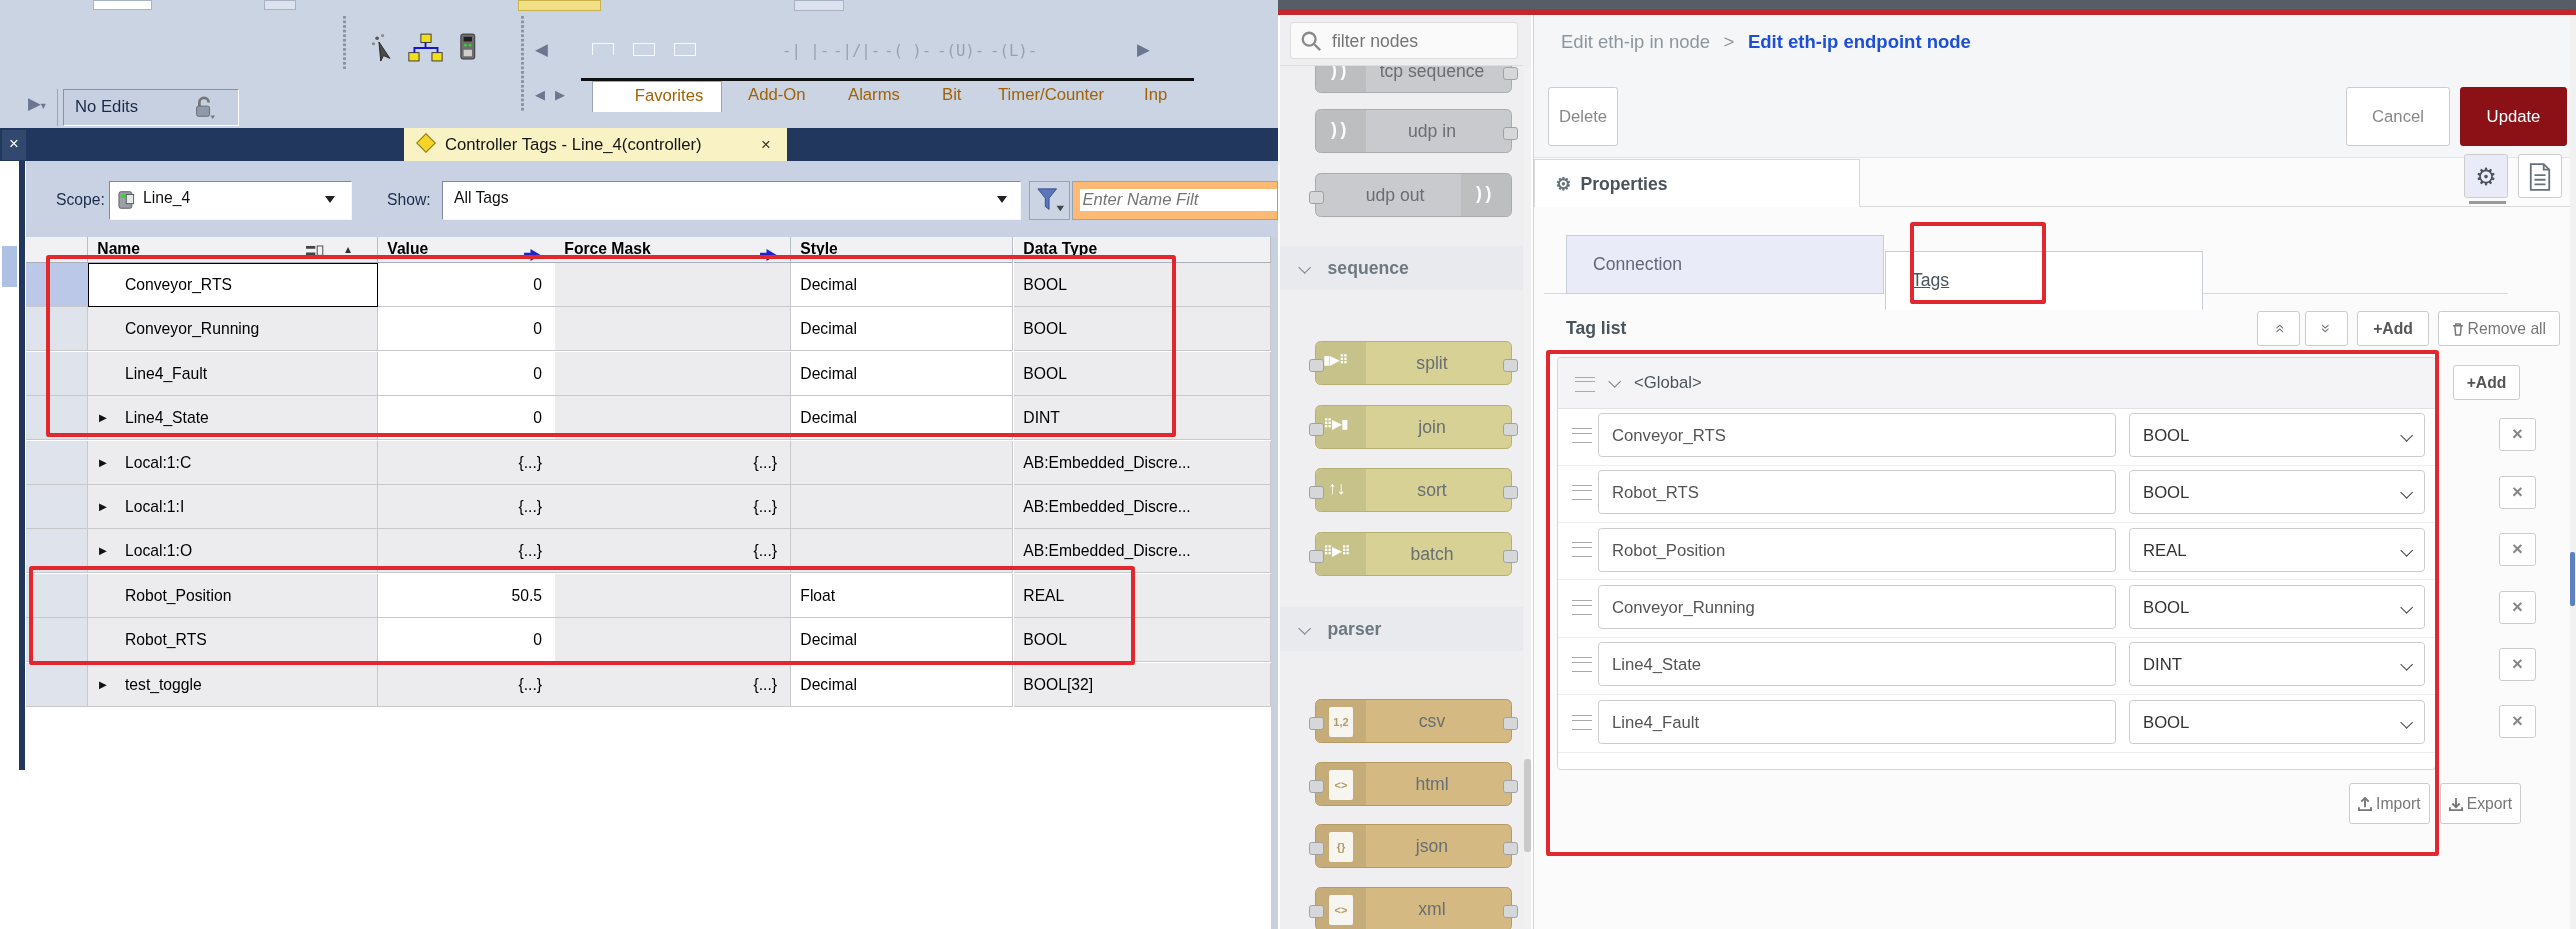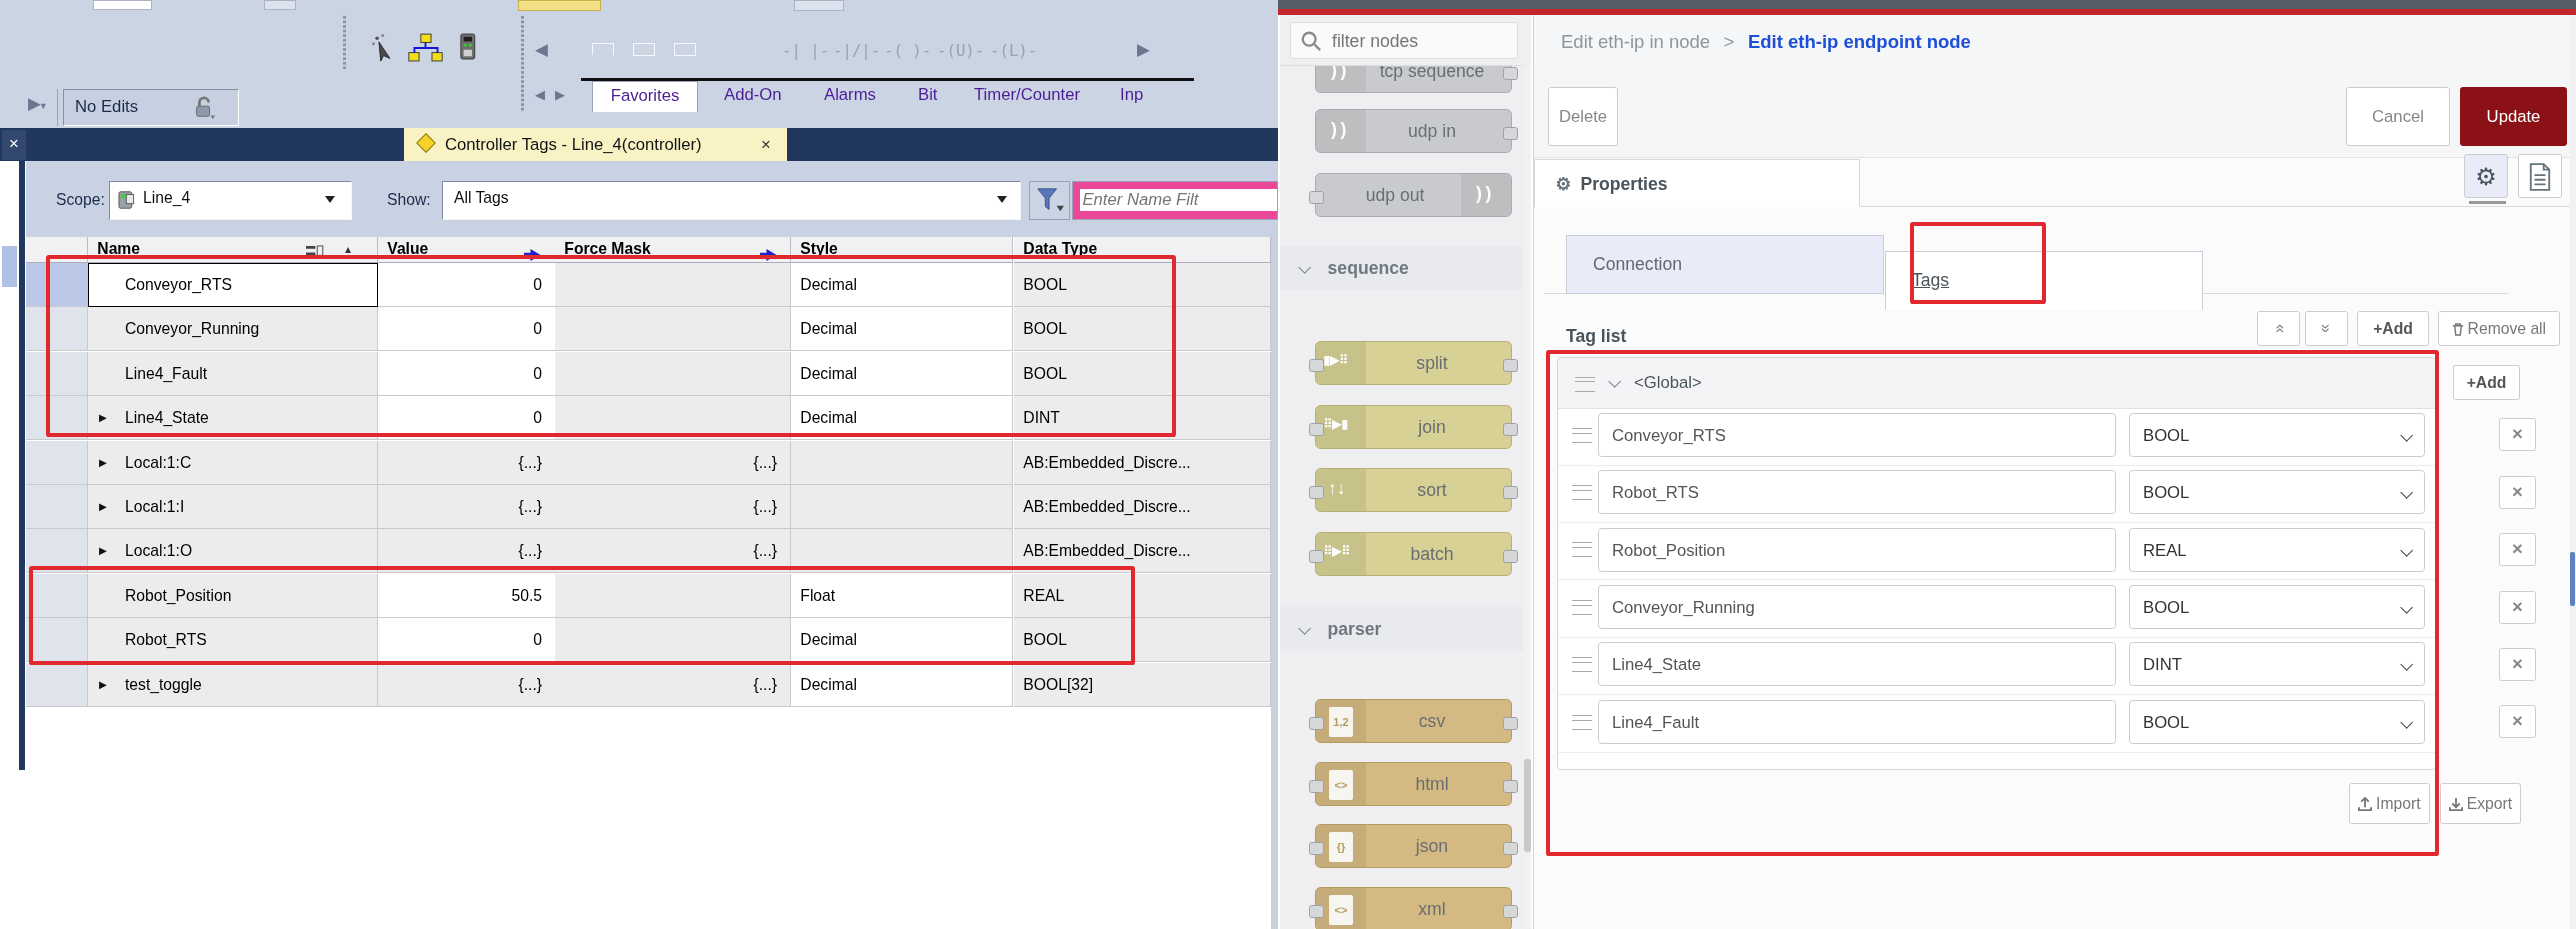--- a/index.html
+++ b/index.html
@@ -8,21 +8,21 @@
   
   .chrome{background:#CBD4E3;}
   .navy{background:#21375E;}
   .scopebar{background:#C9D2E2;}
   .sliver{background:#DDE3EE;border:0.9px solid #AAB2C4;}
   .grip{background-image:radial-gradient(#8A94A8 1.4px, transparent 1.5px);background-size:4.6px 4.6px;}
   .tbtn{color:#6B7790;font-size:16.7px;}
   .noedits{background:#C7D0E0;border-top:1.9px solid #8891A5;border-left:1.9px solid #8891A5;border-bottom:1.9px solid #FFF;border-right:1.9px solid #FFF;color:#1A2A4A;font-size:16.7px;line-height:33px;padding-left:11px;box-sizing:border-box;}
   .ladder-glyph{color:#97A1B3;font-family:"DejaVu Sans Mono",monospace;font-size:15.7px;}
   .rung-ic{border:1.9px solid #F6F8FC;border-bottom:none;width:20.4px;height:11px;}
-  .instr-tab{color:#4c1d95;font-size:16.7px;}
+  .instr-tab{color:#a16207;font-size:16.7px;padding-left:24px;}
   .fav-chip{background:#FFF;border:0.9px solid #9AA4B8;border-bottom:none;text-align:center;line-height:28px;}
   .doc-tab{color:#EDEFF5;font-size:16.7px;line-height:33px;}
   .doc-tab-active{background:#F8F2C4;color:#141414;font-size:16.7px;line-height:33px;font-weight:bold;}
   .lbl-navy{color:#1A2A4A;font-size:15.7px;}
   .dd{background:#FFF;border-top:1.9px solid #7F89A0;border-left:1.9px solid #7F89A0;border-bottom:1.9px solid #F4F6FA;border-right:1.9px solid #F4F6FA;box-sizing:border-box;color:#101010;font-size:15.7px;}
   .ddarrow{width:0;height:0;border-left:5.6px solid transparent;border-right:5.6px solid transparent;border-top:7.4px solid #222;}
   
   .th{background:#F1F1F3;border-right:0.9px solid #B9BDC7;border-bottom:1.9px solid #A9AEB9;box-sizing:border-box;font-weight:bold;color:#000;font-size:15.7px;line-height:24px;padding-left:9.3px;}
   .cell{border-right:0.9px solid #C9C9CC;border-bottom:0.9px solid #C9C9CC;box-sizing:border-box;font-size:15.7px;line-height:44px;color:#000;overflow:hidden;white-space:nowrap;}
   .c-grey{background:#ECECEE;}
@@ -185,21 +185,21 @@
   <div class="abs dd" style="left:442px;top:181px;width:579px;height:39px;">
     <span class="abs" style="left:11px;top:6.5px;text-align:right;">All Tags</span>
     <span class="abs ddarrow" style="left:554px;top:14px;"></span>
   </div>
   <div class="abs" style="left:1029px;top:181px;width:41px;height:39px;background:#CBD4E3;border:0.9px solid #98A2B6;box-sizing:border-box;">
     <svg width="28" height="28" style="margin:4.6px 0 0 5.6px;" viewBox="0 0 30 30">
         <path d="M2 2 H22 L14 12 V24 L10 21 V12 Z" fill="#5B76B8" stroke="#33508F"></path>
         <path d="M22 20 l8 0 l-4 6 z" fill="#444"></path>
       </svg>
   </div>
-  <div class="abs" style="left:1072px;top:181px;width:206px;height:39px;background:#ec4899;border:0.9px solid #98A2B6;box-sizing:border-box;overflow:hidden;">
+  <div class="abs" style="left:1072px;top:181px;width:206px;height:39px;background:#fdba74;border:0.9px solid #98A2B6;box-sizing:border-box;overflow:hidden;">
     <input style="border: none; outline: none; font-style: italic; font-size: 16.7px; color: rgb(153, 153, 153); width: 222px; margin: 7.4px 0px 0px 7.4px; font-family: &quot;Liberation Sans&quot;, sans-serif;" placeholder="Enter Name Filt">
   </div>
 
   <div class="abs" style="left:0;top:161px;width:26px;height:768px;background:#FFF;"></div>
   <div class="abs" style="left:1.9px;top:246px;width:15px;height:41px;background:#AEC0E4;"></div>
   <div class="abs" style="left:18.5px;top:161px;width:6.5px;height:609px;background:#21375E;"></div>
 
   <div class="abs th" style="left:26px;top:237px;width:62px;height:26px;"></div>
   <div class="abs th" style="left:88px;top:237px;width:290px;height:26px;">
     <span>Name</span>
@@ -454,21 +454,21 @@
         <path d="M17 1 V7 H23" fill="none" stroke="#67737A" stroke-width="2"></path>
         <path d="M7 13 H19 M7 18 H19 M7 23 H19" stroke="#67737A" stroke-width="2"></path>
       </svg>
   </div>
 
   <div class="abs subtab inactive" style="left:1566px;top:235px;width:318px;height:59px;">Connection</div>
   <div class="abs subtab active" style="left:1885px;top:251px;width:318px;height:59px;text-decoration:underline;">Tags</div>
   <div class="abs hline" style="left:1544px;top:293px;width:22px;"></div>
   <div class="abs hline" style="left:2203px;top:293px;width:305px;"></div>
 
-  <div class="abs title" style="left:1566px;top:326px;">Tag list</div>
+  <div class="abs title" style="left:1566px;top:318px;">Tag list</div>
   <div class="abs smbtn" style="left:2257px;top:311px;width:43px;height:35px;"><span class="rot-up">»</span></div>
   <div class="abs smbtn" style="left:2305px;top:311px;width:43px;height:35px;"><span class="rot-down">»</span></div>
   <div class="abs smbtn" style="left:2357px;top:311px;width:72px;height:35px;font-weight:bold;color:#555;">+Add</div>
   <div class="abs smbtn" style="left:2438px;top:311px;width:122px;height:35px;">
     <svg width="12" height="14" style="margin:0 3.7px -1.9px 0;" viewBox="0 0 13 15">
         <path d="M1 4 H12 M4 4 V2 H9 V4 M3 4 L4 14 H9 L10 4" fill="none" stroke="#777" stroke-width="1.6"></path>
       </svg><span>Remove all</span>
   </div>
 
   <div class="abs listbox" style="left:1557px;top:357px;width:879px;height:413px;"></div>

